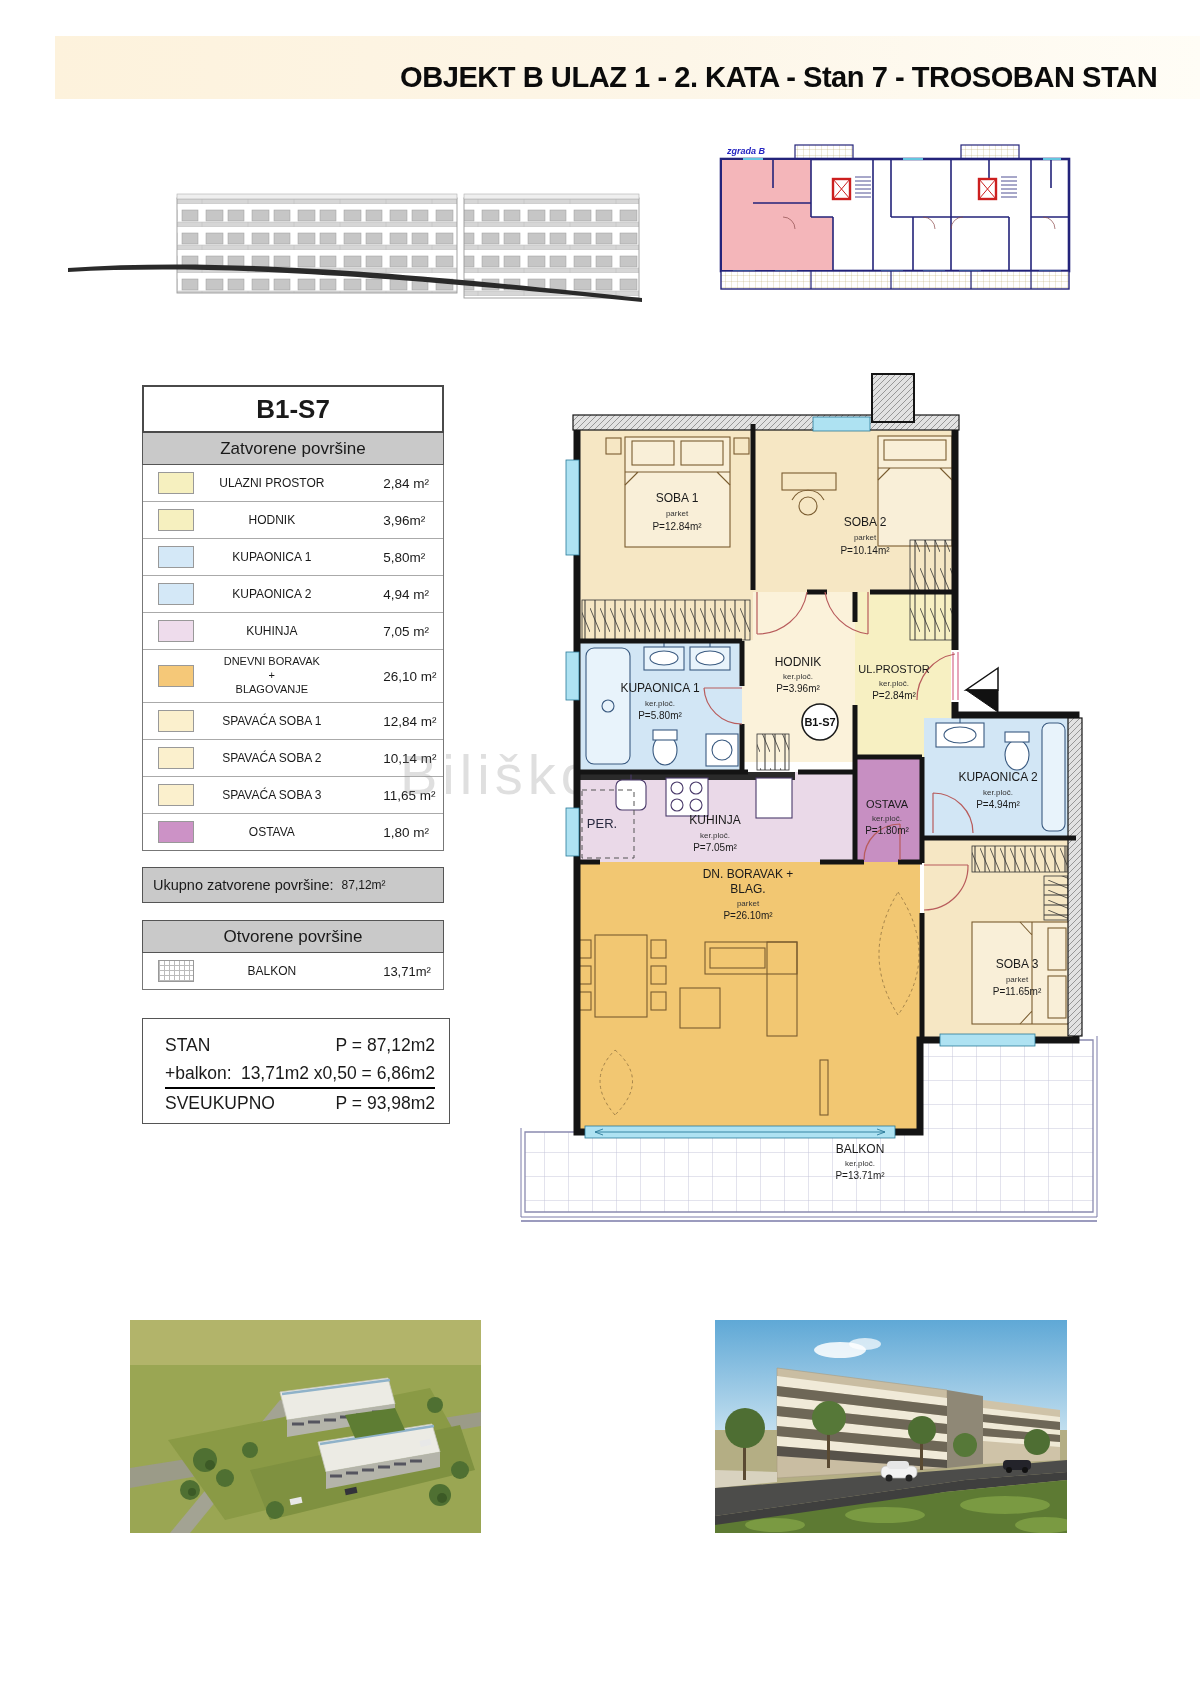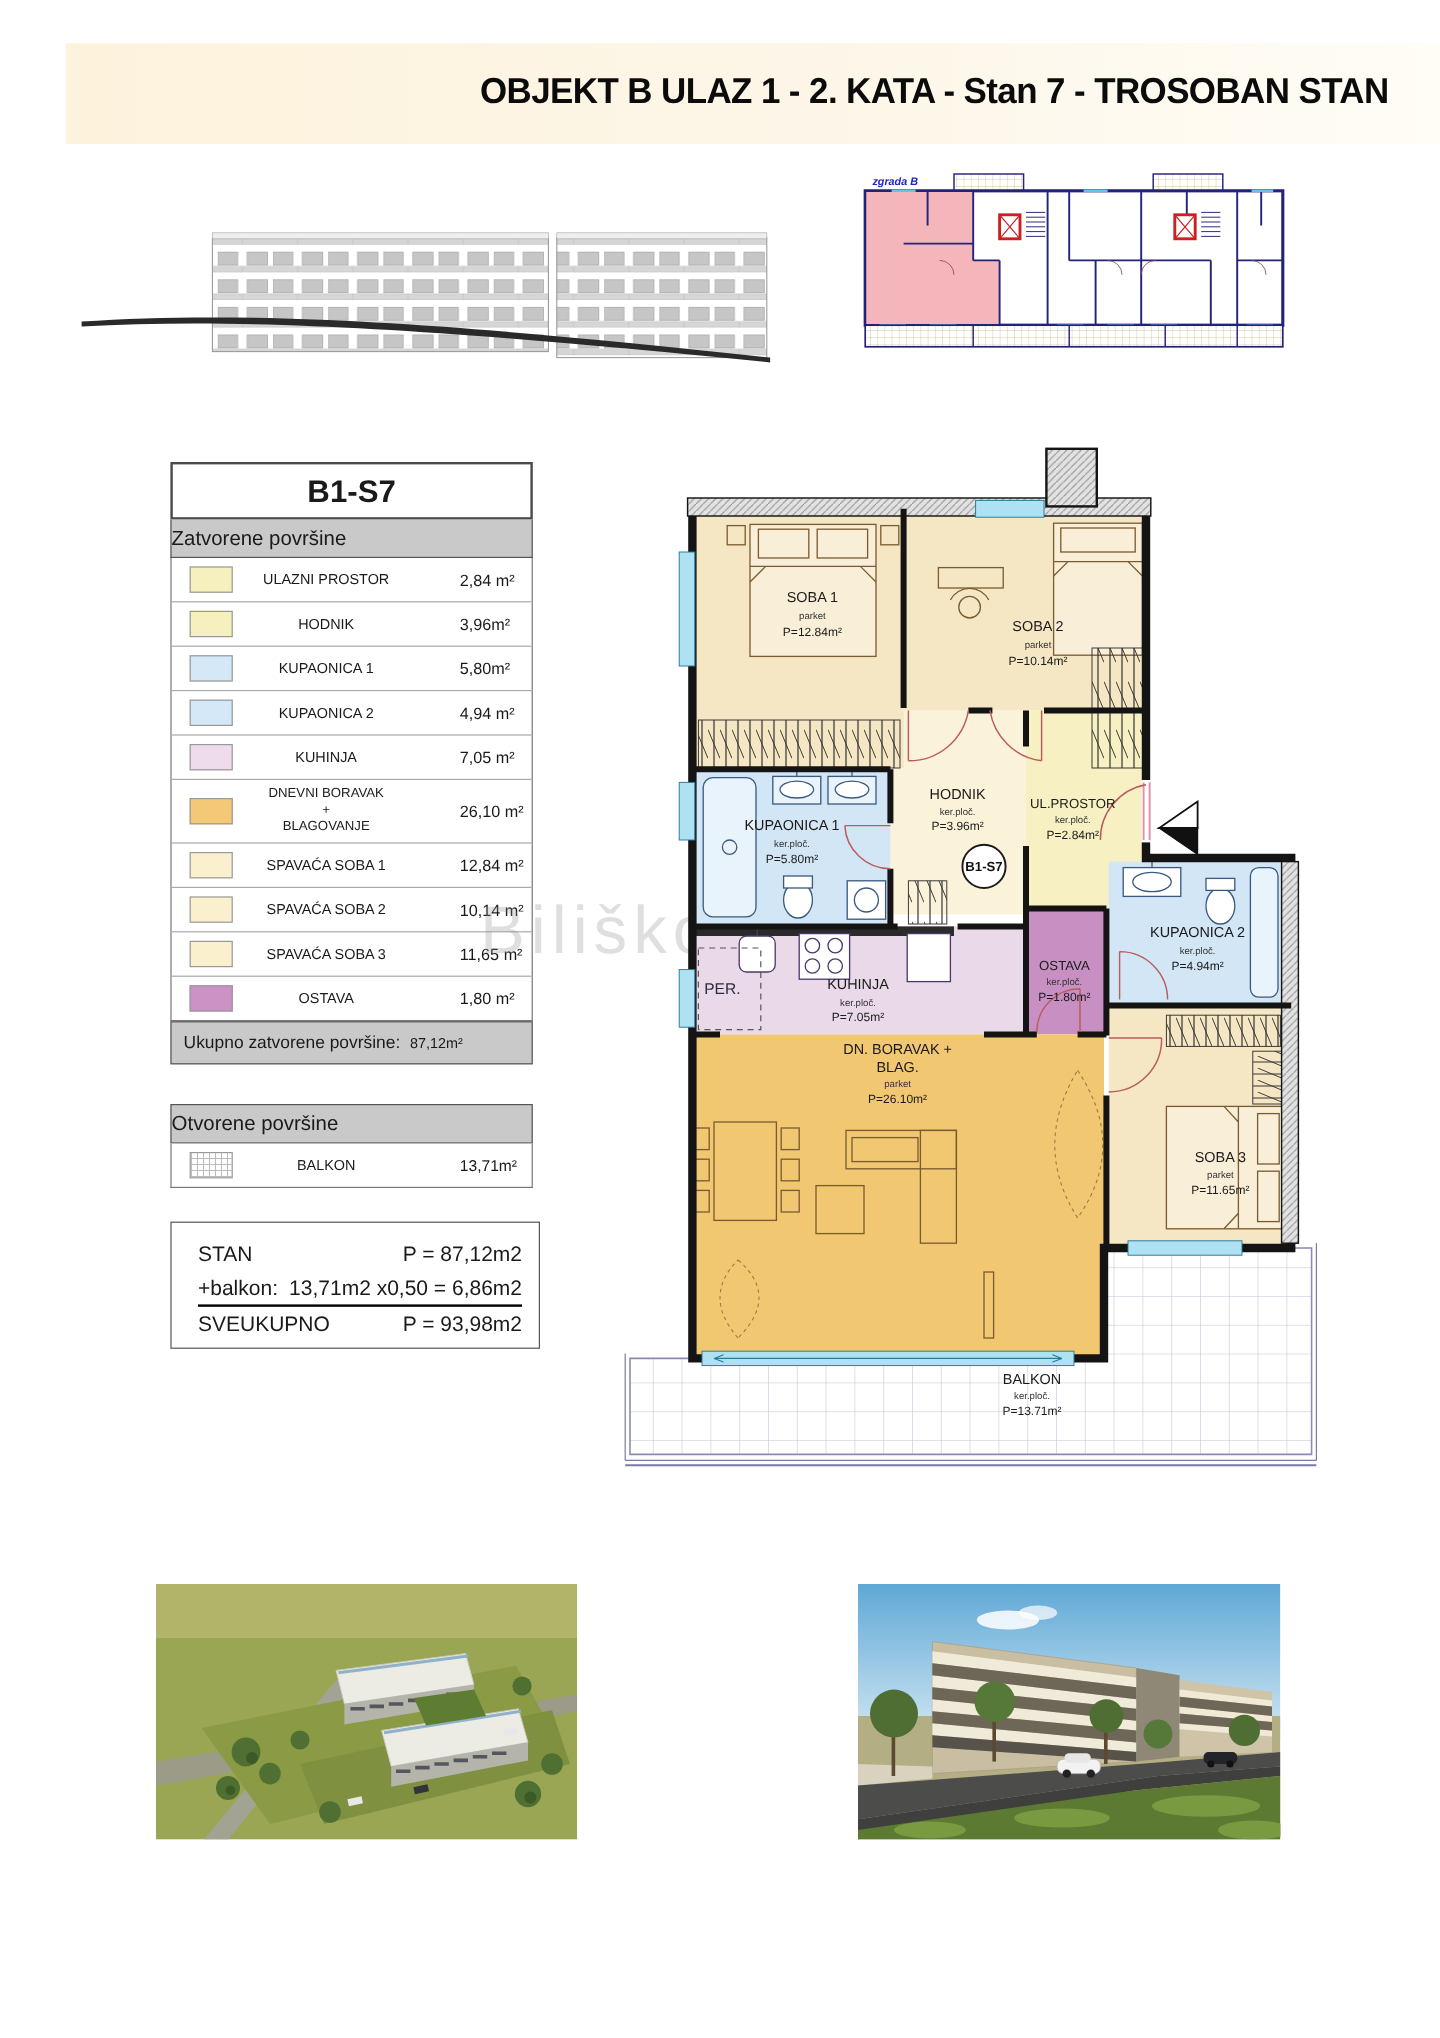--- a/index.html
+++ b/index.html
@@ -1,40 +1,40 @@
 <!DOCTYPE html>
 <html><head>
 <meta charset="utf-8">
 <style>
   html,body{margin:0;padding:0;background:#ffffff;}
   body{font-family:"Liberation Sans", sans-serif; color:#1a1a1a;}
   .page{position:relative;width:1200px;height:1698px;background:#fff;overflow:hidden;}
 
   
-  .banner{position:absolute;left:55px;top:36px;width:1145px;height:84px;
+  .banner{position:absolute;left:55px;top:36px;width:1145px;height:63px;
     background:linear-gradient(90deg,#fdf2dc 0%,#fdf6e8 55%,#fffdf6 100%);}
   .banner-title{position:absolute;left:345px;top:24px;width:780px;
     font-size:30px;font-weight:800;letter-spacing:-0.5px;color:#0b0b0b;
     transform:scaleX(0.97);transform-origin:left;white-space:nowrap;}
 
   
   .unit-table{position:absolute;left:142px;top:385px;width:302px;}
   .ut-title{border:2px solid #4a4a4a;background:#fff;height:44px;line-height:44px;
     text-align:center;font-size:26px;font-weight:800;}
   .ut-sub{border:1.6px solid #555;border-top:none;background:#c9c9c9;height:31px;line-height:31px;
-    text-align:left;font-size:17px;}
+    text-align:center;font-size:17px;}
   .ut-body{border:1.6px solid #777;border-top:none;background:#fff;}
   .ut-row{display:flex;align-items:center;border-top:1px solid #aaa;min-height:36px;}
   .ut-row:first-child{border-top:none;}
   .ut-sw-cell{width:80px;display:flex;justify-content:center;}
   .sw{width:34px;height:20px;border:1px solid #999;}
   .ut-name{width:150px;text-align:center;font-size:12px;line-height:1.25;white-space:pre-line;}
   .ut-val{width:72px;font-size:13.5px;padding-left:2px;margin-left:47px;}
   .ut-total{display:flex;align-items:center;border:1.6px solid #555;background:#c9c9c9;
-    height:34px;margin-top:0;}
+    height:34px;margin-top:16px;}
   .ut-total .lbl{font-size:14.5px;padding-left:10px;}
   .ut-total .val{font-size:12px;font-weight:400;padding-left:8px;}
   .open-table{position:absolute;left:142px;top:920px;width:302px;}
   .sw-grid{width:34px;height:20px;border:1px solid #999;
     background-image:repeating-linear-gradient(0deg,#bbb 0,#bbb 1px,transparent 1px,transparent 5px),
                      repeating-linear-gradient(90deg,#bbb 0,#bbb 1px,transparent 1px,transparent 5px);}
   
   .summary{position:absolute;left:142px;top:1018px;width:308px;height:106px;border:1.6px solid #555;
     background:#fff;box-sizing:border-box;padding:12px 14px 8px 22px;font-size:17.5px;}
   .sum-row{display:flex;justify-content:space-between;line-height:28px;}

